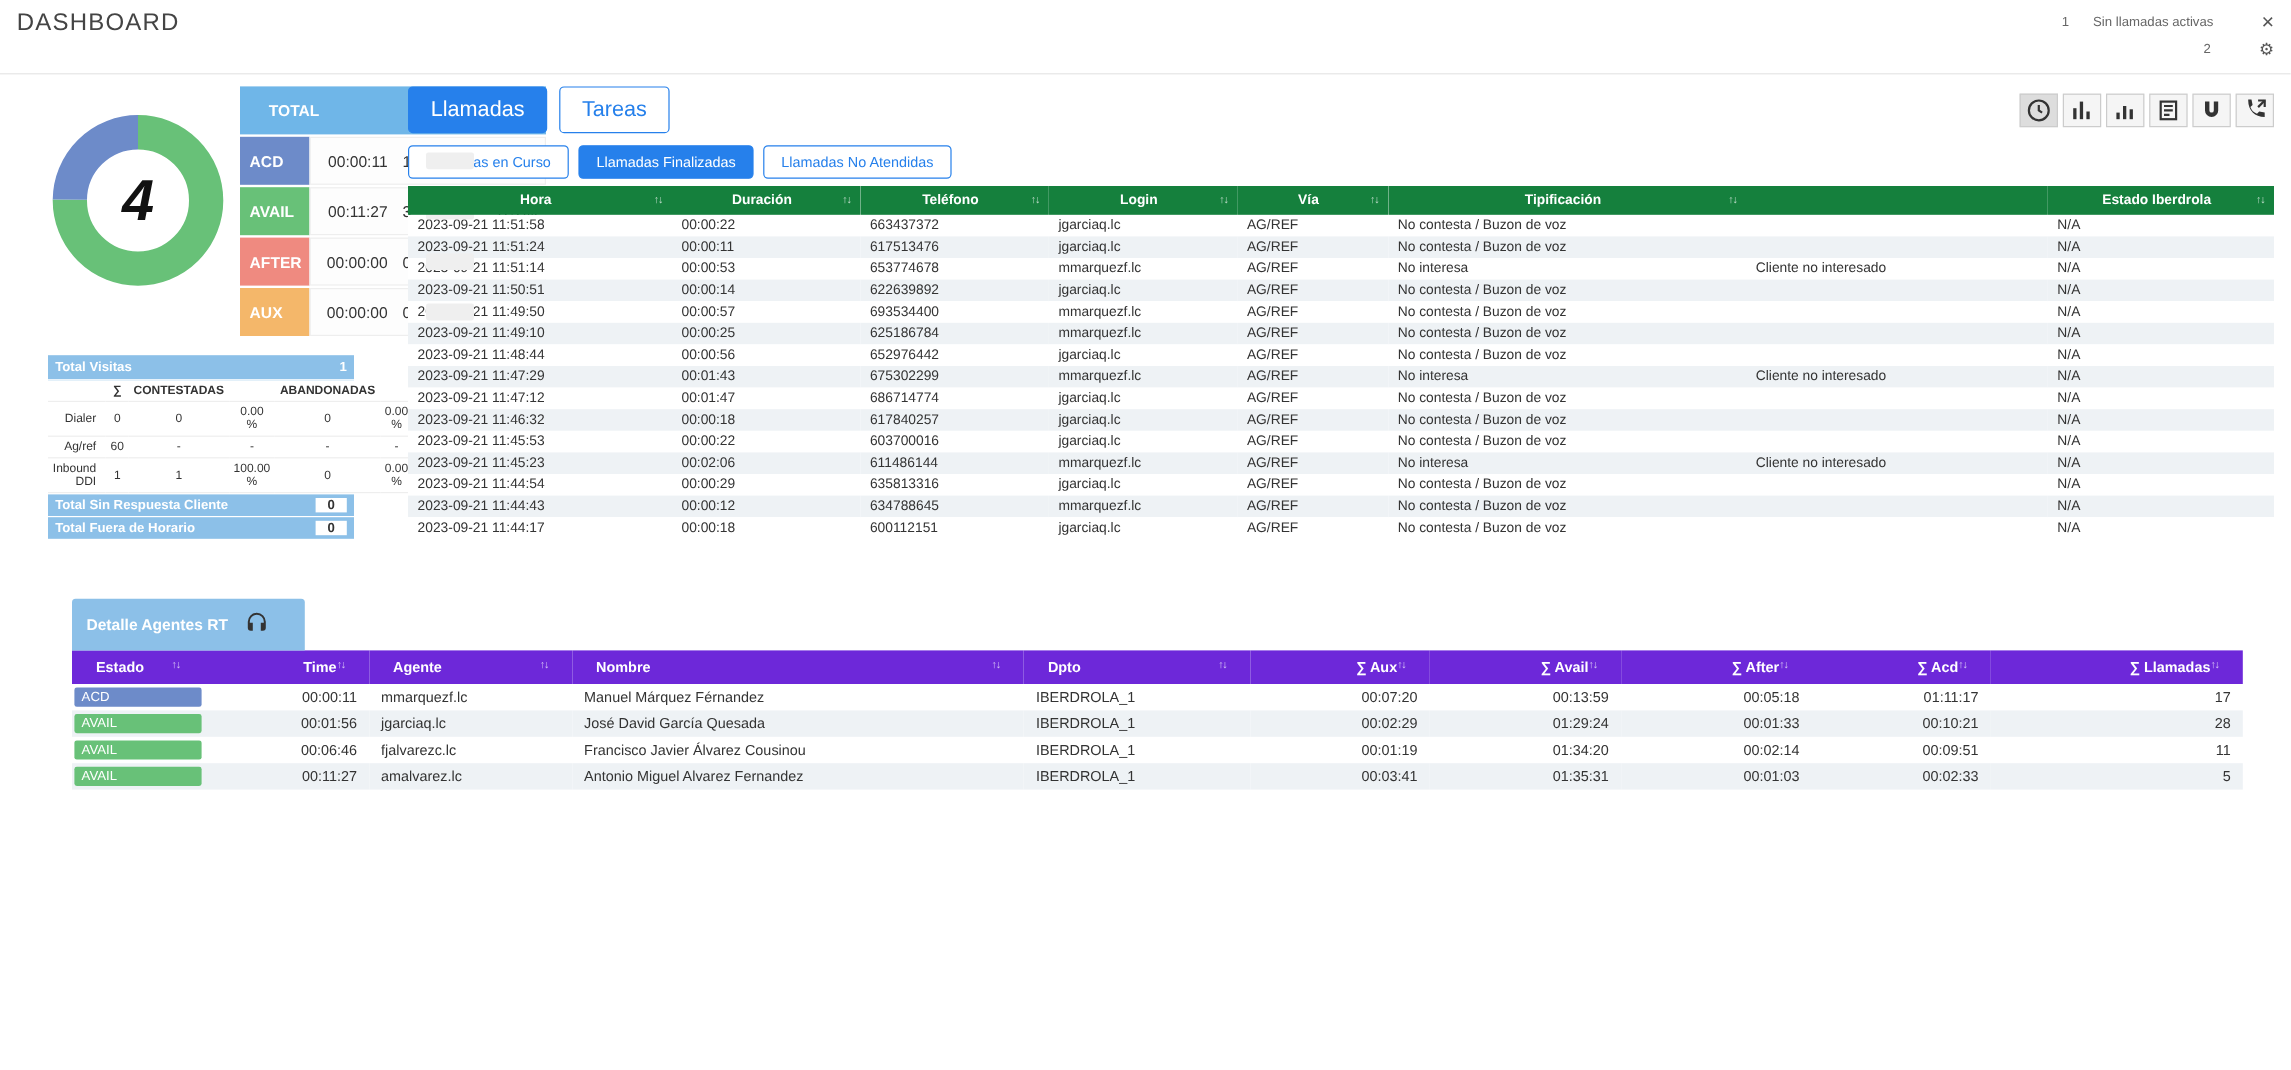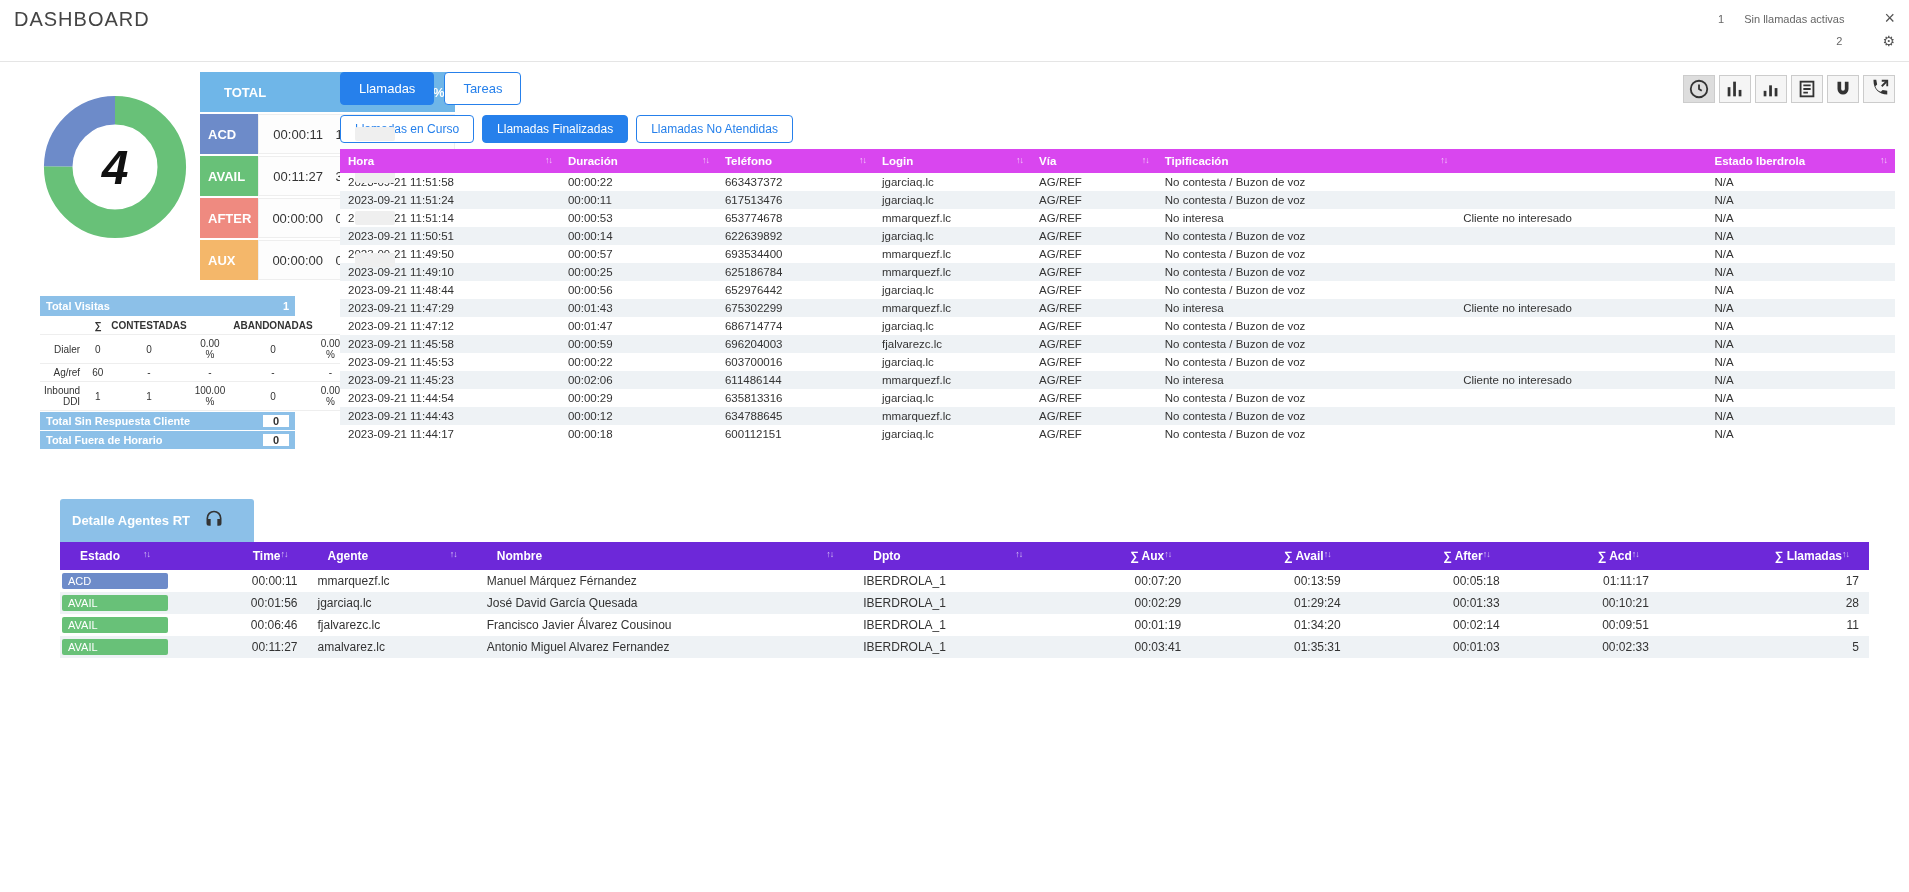--- a/index.html
+++ b/index.html
@@ -38,33 +38,33 @@
 .visits-header { background: #8cc0e8; color: #fff; padding: 4px 6px; display: flex; justify-content: space-between; font-weight: bold; border-bottom: 1px solid #fff; }
 .visits-table { width: 100%; border-collapse: collapse; }
 .visits-table th, .visits-table td { padding: 3px 4px; text-align: center; border-bottom: 1px solid #eee; font-size: 10px; }
 .visits-table td:first-child { text-align: right; padding-right: 8px; }
 .visits-footer { background: #8cc0e8; color: #fff; padding: 3px 6px; display: flex; justify-content: space-between; font-weight: bold; margin-top: 1px; font-size: 11px; }
 .visits-footer span:last-child { background: #fff; color: #333; padding: 0 10px; }
 
 .right-col { flex: 1; }
 .tabs-row { display: flex; align-items: center; justify-content: space-between; margin-bottom: 10px; }
 .tabs { display: flex; gap: 10px; }
-.tab { padding: 8px 18px; border: 1px solid #2680eb; border-radius: 4px; color: #2680eb; font-size: 13px; cursor: pointer; background: #fff; }
+.tab { padding: 8px 18px; border: 1px solid #2680eb; border-radius: 4px; color: #2680eb; font-size: 18px; cursor: pointer; background: #fff; }
 .tab.active { background: #2680eb; color: #fff; }
 .toolbar-icons { display: flex; gap: 4px; }
 .ticon { width: 32px; height: 28px; display: flex; align-items: center; justify-content: center; border: 1px solid #ccc; background: #f5f5f5; cursor: pointer; }
 .ticon.active { background: #ddd; }
 .ticon svg { width: 22px; height: 22px; }
 
 .subtabs { display: flex; gap: 8px; margin-bottom: 6px; }
 .subtab { padding: 6px 14px; border: 1px solid #2680eb; border-radius: 4px; color: #2680eb; font-size: 12px; cursor: pointer; background: #fff; }
 .subtab.active { background: #2680eb; color: #fff; }
 
 .data-table { width: 100%; border-collapse: collapse; font-size: 11.5px; }
-.data-table th { background: #d946ef; color: #fff; text-align: left; padding: 6px 8px; font-weight: bold; position: relative; }
+.data-table th { background: #15803d; color: #fff; text-align: center; padding: 6px 8px; font-weight: bold; position: relative; }
 .data-table td { padding: 3px 8px; }
 .data-table tbody tr:nth-child(even) { background: #eef2f5; }
 .data-table tbody tr:nth-child(odd) { background: #fff; }
 
 .agents-section { margin: 30px 40px 20px 60px; }
 .agents-header { display: inline-flex; align-items: center; gap: 14px; background: #8cc0e8; color: #fff; padding: 10px 30px 10px 12px; font-weight: bold; font-size: 13px; border-top-left-radius: 3px; border-top-right-radius: 3px; }
 .agents-table { width: 100%; border-collapse: collapse; font-size: 12px; }
 .agents-table th { background: #6d28d9; color: #fff; text-align: left; padding: 7px 20px; font-weight: bold; }
 .agents-table th.r, .agents-table td.r { text-align: right; }
 .agents-table td { padding: 4px 10px; }
@@ -360,24 +360,24 @@
             <td>2023-09-21 11:47:12</td>
             <td>00:01:47</td>
             <td>686714774</td>
             <td>jgarciaq.lc</td>
             <td>AG/REF</td>
             <td>No contesta / Buzon de voz</td>
             <td></td>
             <td>N/A</td>
           </tr>
           <tr>
-            <td>2023-09-21 11:45:58</td>
-            <td>00:00:59</td>
-            <td>696204003</td>
-            <td>fjalvarezc.lc</td>
+            <td>2023-09-21 11:46:32</td>
+            <td>00:00:18</td>
+            <td>617840257</td>
+            <td>jgarciaq.lc</td>
             <td>AG/REF</td>
             <td>No contesta / Buzon de voz</td>
             <td></td>
             <td>N/A</td>
           </tr>
           <tr>
             <td>2023-09-21 11:45:53</td>
             <td>00:00:22</td>
             <td>603700016</td>
             <td>jgarciaq.lc</td>

